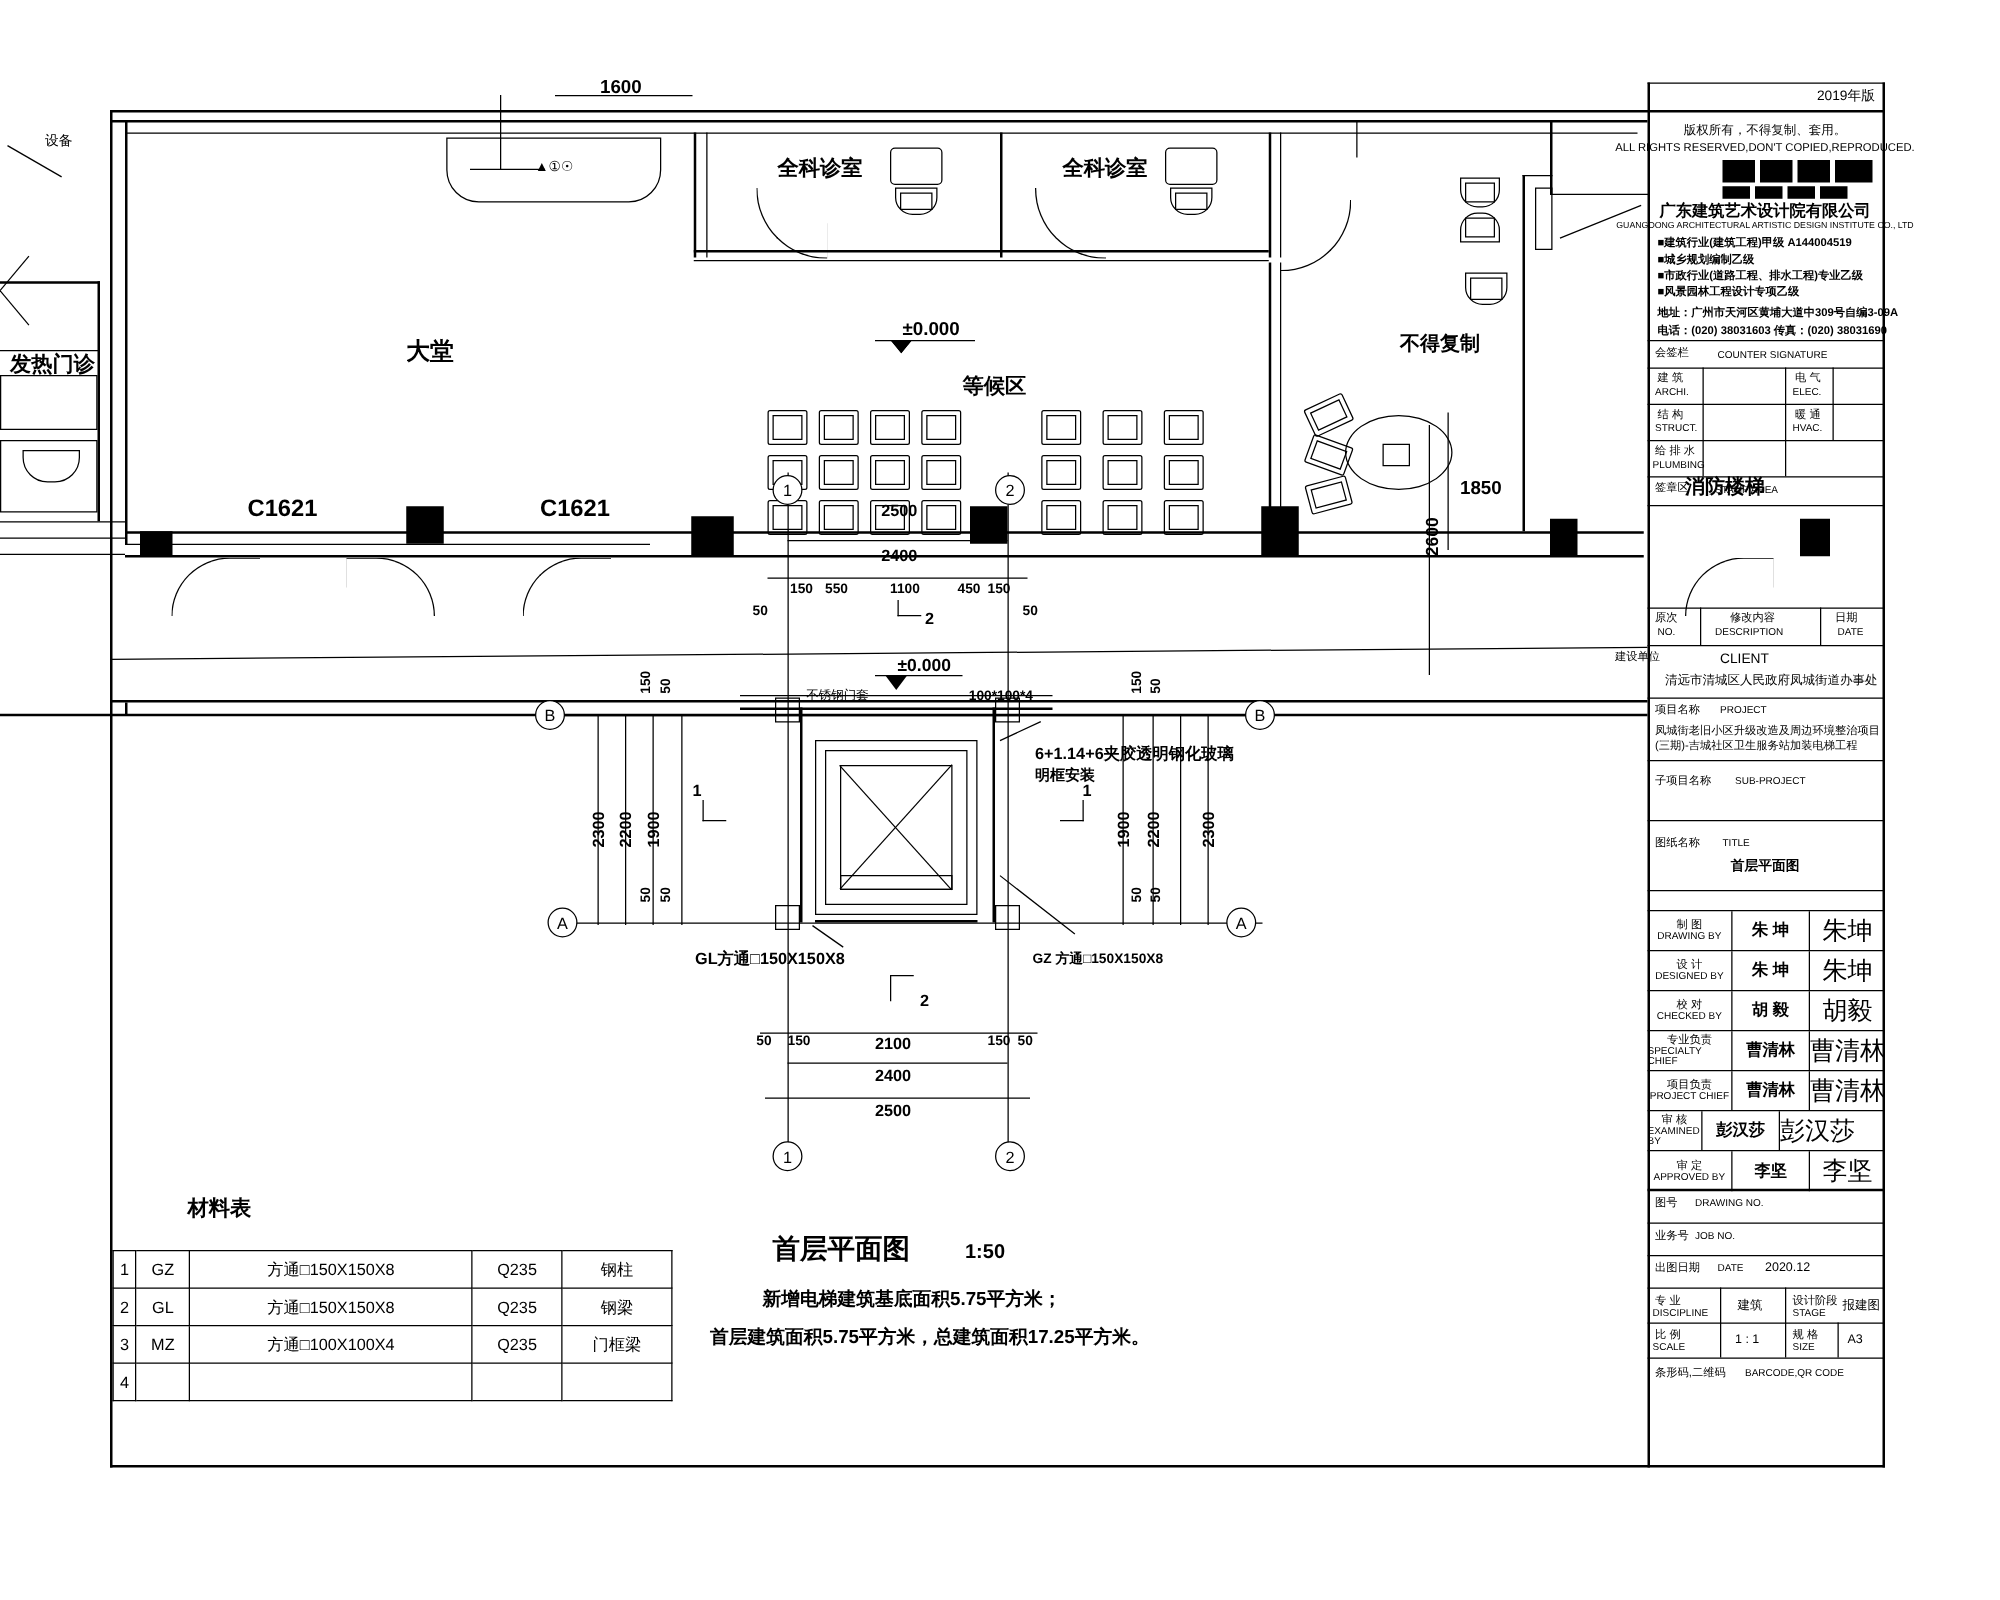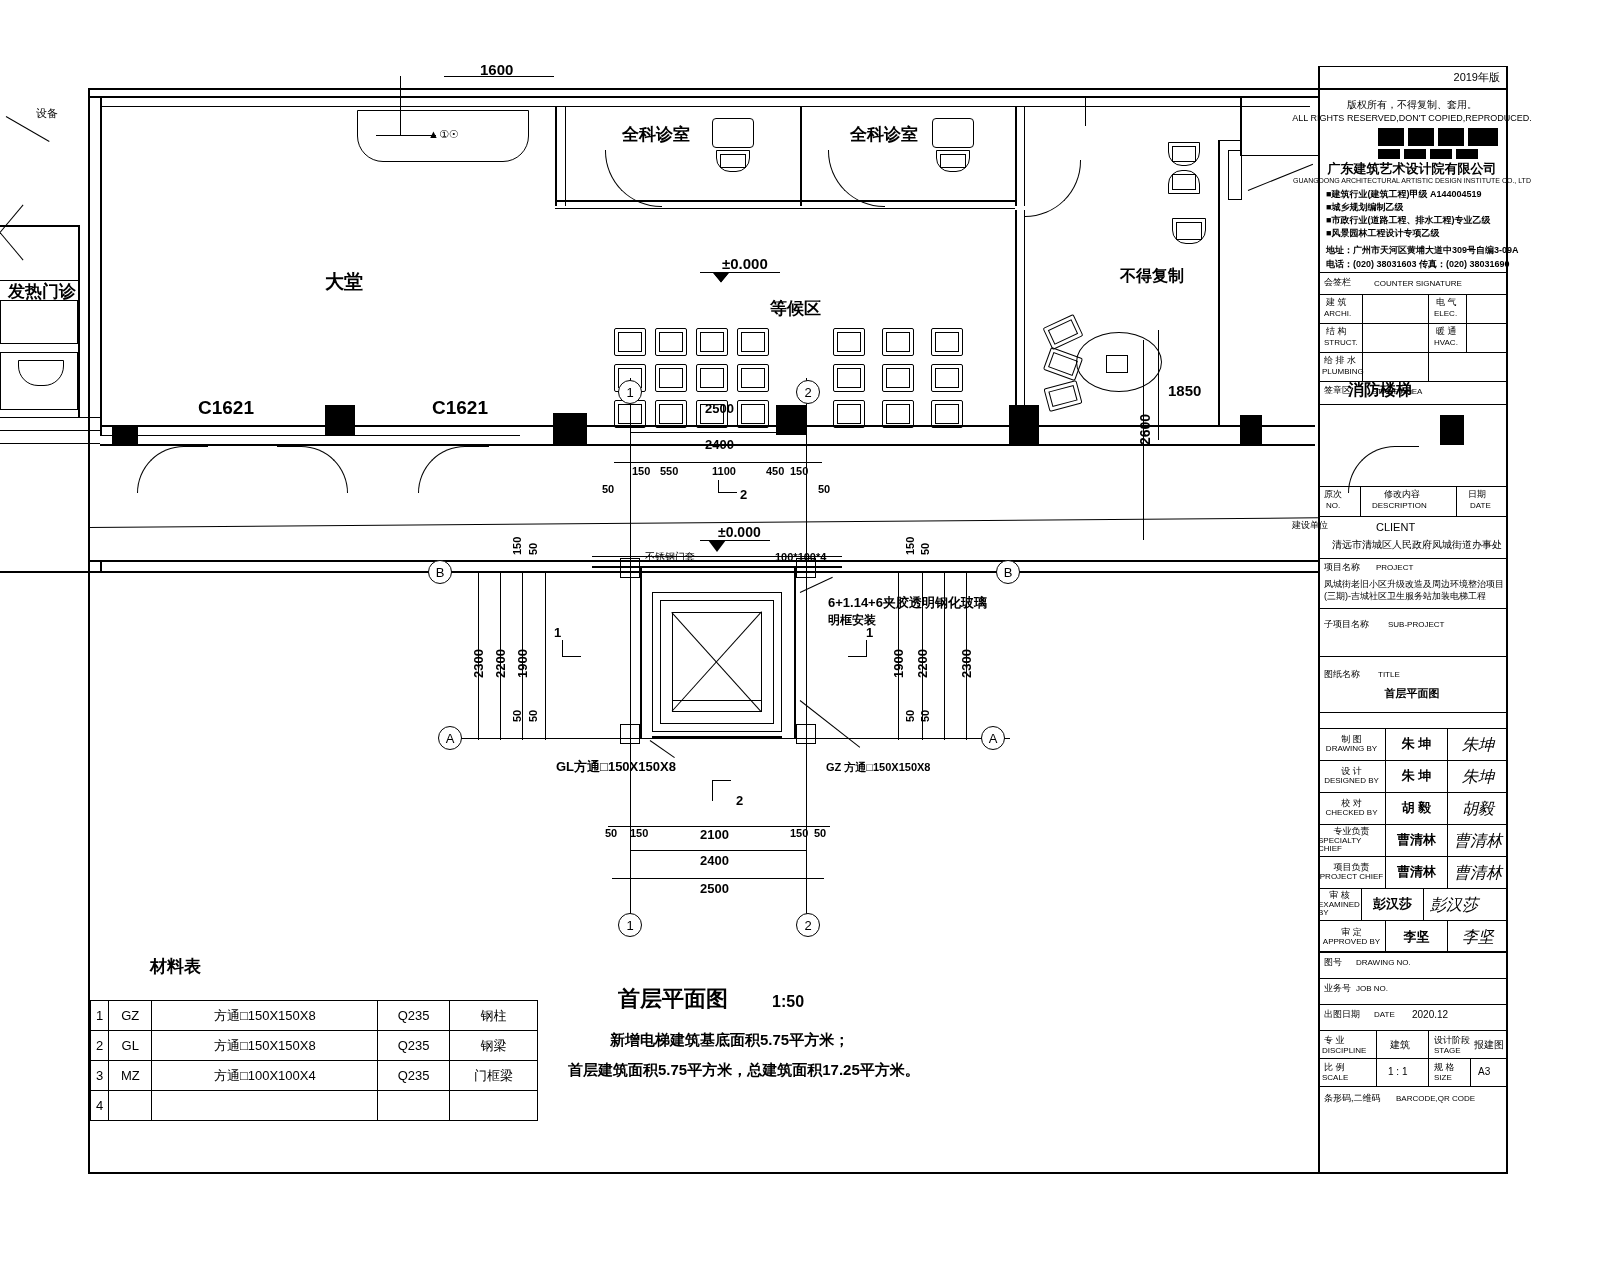--- a/index.html
+++ b/index.html
@@ -19,21 +19,21 @@
   .chair{position:absolute;border:1px solid #000;box-sizing:border-box;border-radius:2px;}
   .chair:after{content:"";position:absolute;left:3px;right:3px;top:3px;bottom:3px;border:1px solid #000;}
   table{border-collapse:collapse;}
   .mt td,.mt th{border:1px solid #000;text-align:center;font-size:13px;padding:2px 0;}
   .tb{position:absolute;border:1px solid #000;box-sizing:border-box;}
   .tb-row{display:flex;border-bottom:1px solid #000;box-sizing:border-box;}
   .tb-row:last-child{border-bottom:none;}
   .cellL{border-right:1px solid #000;box-sizing:border-box;display:flex;
          flex-direction:column;align-items:center;justify-content:center;font-size:9px;line-height:1.1;}
   .cell{box-sizing:border-box;display:flex;flex-direction:column;align-items:center;justify-content:center;font-size:9px;line-height:1.1;}
-  .sig{font-family:"Liberation Serif","DejaVu Serif",serif;font-style:italic;font-size:16px;}
+  .sig{font-family:"Liberation Serif","DejaVu Serif",serif;font-size:20px;}
 </style>
 </head>
 <body>
 
 <div class="ln hl" style="left:88px;top:88px;width:1420px;height:2px;"></div>
 <div class="ln hl" style="left:88px;top:1172px;width:1420px;height:2px;"></div>
 <div class="ln vl" style="left:88px;top:88px;height:1086px;width:2px;"></div>
 <div class="ln vl" style="left:1506px;top:66px;height:1108px;width:2px;"></div>
 <div class="ln hl" style="left:1318px;top:66px;width:190px;height:1px;"></div>
 <div class="ln vl" style="left:1318px;top:66px;height:1108px;width:2px;"></div>

